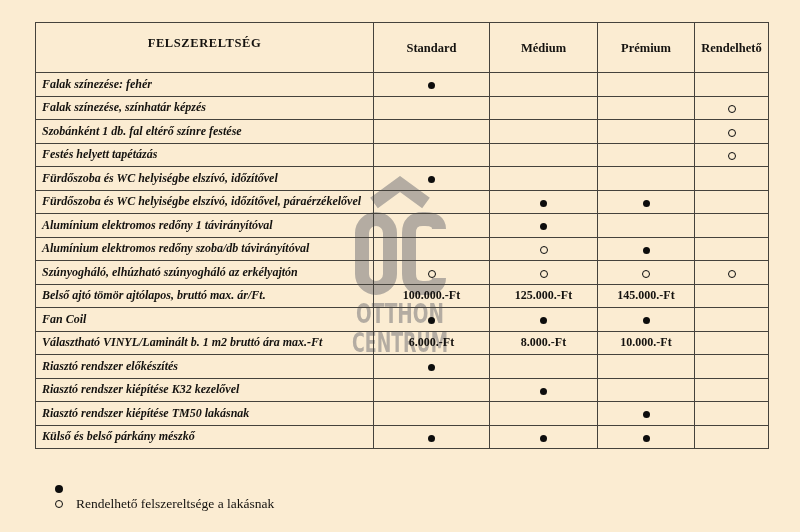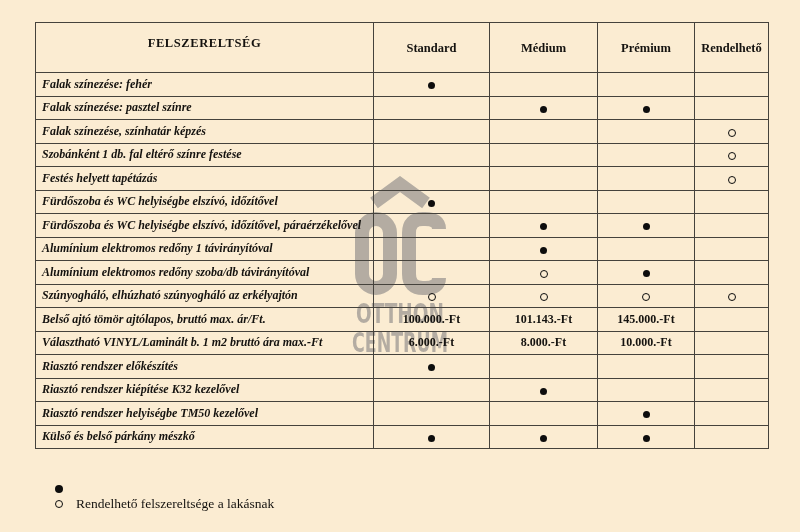--- a/index.html
+++ b/index.html
@@ -86,27 +86,20 @@
     </thead>
     <tbody>
         <tr>
           <td class="feature">Falak színezése: fehér</td>
           <td class="mark"><span class="dot-filled"></span></td>
           <td class="mark"></td>
           <td class="mark"></td>
           <td class="mark"></td>
         </tr>
         <tr>
-          <td class="feature">Falak színezése: pasztel színre</td>
-          <td class="mark"></td>
-          <td class="mark"><span class="dot-filled"></span></td>
-          <td class="mark"><span class="dot-filled"></span></td>
-          <td class="mark"></td>
-        </tr>
-        <tr>
           <td class="feature">Falak színezése, színhatár képzés</td>
           <td class="mark"></td>
           <td class="mark"></td>
           <td class="mark"></td>
           <td class="mark"><span class="dot-open"></span></td>
         </tr>
         <tr>
           <td class="feature">Szobánként 1 db. fal eltérő színre festése</td>
           <td class="mark"></td>
           <td class="mark"></td>
@@ -151,22 +144,29 @@
         <tr>
           <td class="feature">Szúnyogháló, elhúzható szúnyogháló az erkélyajtón</td>
           <td class="mark"><span class="dot-open"></span></td>
           <td class="mark"><span class="dot-open"></span></td>
           <td class="mark"><span class="dot-open"></span></td>
           <td class="mark"><span class="dot-open"></span></td>
         </tr>
         <tr>
           <td class="feature">Belső ajtó tömör ajtólapos, bruttó max. ár/Ft.</td>
           <td class="mark value">100.000.-Ft</td>
-          <td class="mark value">101.143.-Ft</td>
+          <td class="mark value">125.000.-Ft</td>
           <td class="mark value">145.000.-Ft</td>
+          <td class="mark"></td>
+        </tr>
+        <tr>
+          <td class="feature">Fan Coil</td>
+          <td class="mark"><span class="dot-filled"></span></td>
+          <td class="mark"><span class="dot-filled"></span></td>
+          <td class="mark"><span class="dot-filled"></span></td>
           <td class="mark"></td>
         </tr>
         <tr>
           <td class="feature">Választható VINYL/Laminált b. 1 m2 bruttó ára max.-Ft</td>
           <td class="mark value">6.000.-Ft</td>
           <td class="mark value">8.000.-Ft</td>
           <td class="mark value">10.000.-Ft</td>
           <td class="mark"></td>
         </tr>
         <tr>
@@ -177,21 +177,21 @@
           <td class="mark"></td>
         </tr>
         <tr>
           <td class="feature">Riasztó rendszer kiépítése K32 kezelővel</td>
           <td class="mark"></td>
           <td class="mark"><span class="dot-filled"></span></td>
           <td class="mark"></td>
           <td class="mark"></td>
         </tr>
         <tr>
-          <td class="feature">Riasztó rendszer helyiségbe TM50 kezelővel</td>
+          <td class="feature">Riasztó rendszer kiépítése TM50 lakásnak</td>
           <td class="mark"></td>
           <td class="mark"></td>
           <td class="mark"><span class="dot-filled"></span></td>
           <td class="mark"></td>
         </tr>
         <tr>
           <td class="feature">Külső és belső párkány mészkő</td>
           <td class="mark"><span class="dot-filled"></span></td>
           <td class="mark"><span class="dot-filled"></span></td>
           <td class="mark"><span class="dot-filled"></span></td>

